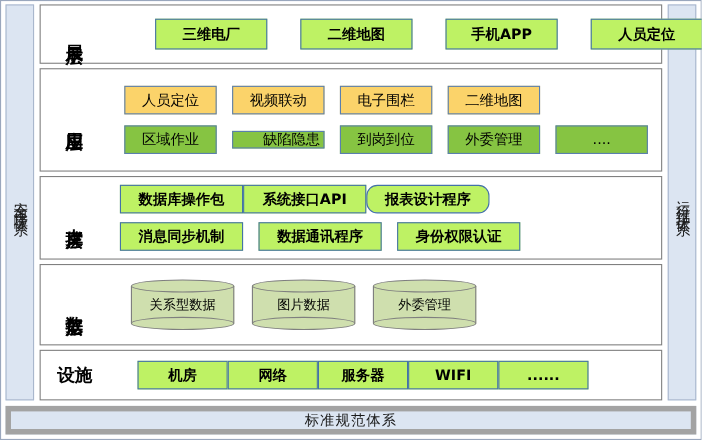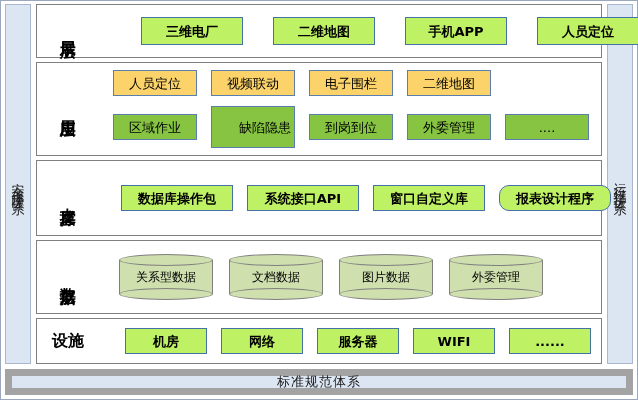--- a/index.html
+++ b/index.html
@@ -64,21 +64,21 @@
   }
 
   
   .bottom-bar {
     position: absolute;
     left: 5px;
     top: 369px;
     width: 628px;
     height: 26px;
     background: #dce5f2;
-    border: 7px solid #a3a3a3;
+    border: 5px solid #a3a3a3;
     box-sizing: border-box;
     display: flex;
     align-items: center;
     justify-content: center;
     font-size: 13px;
     color: #1a1a1a;
     letter-spacing: 1px;
   }
 
   
@@ -238,75 +238,73 @@
         <div class="layer-label vert">应用层</div>
         <div class="layer-body" style="row-gap: 10px;">
           <div class="row" style="padding-left: 14px; column-gap: 14px;">
             <div class="node orange" style="width: 84px; height: 26px; flex: 0 0 84px; font-size: 13px;">人员定位</div>
             <div class="node orange" style="width: 84px; height: 26px; flex: 0 0 84px; font-size: 13px;">视频联动</div>
             <div class="node orange" style="width: 84px; height: 26px; flex: 0 0 84px; font-size: 13px;">电子围栏</div>
             <div class="node orange" style="width: 84px; height: 26px; flex: 0 0 84px; font-size: 13px;">二维地图</div>
           </div>
           <div class="row" style="padding-left: 14px; column-gap: 14px;">
             <div class="node green" style="width: 84px; height: 26px; flex: 0 0 84px; font-size: 13px;">区域作业</div>
-            <div class="node green" style="width: 84px; height: 42px; flex: 0 0 84px; font-size: 13px; padding-left: 24px;">缺陷隐患</div>
+            <div class="node green" style="width: 84px; height: 16px; flex: 0 0 84px; font-size: 13px; padding-left: 24px;">缺陷隐患</div>
             <div class="node green" style="width: 84px; height: 26px; flex: 0 0 84px; font-size: 13px;">到岗到位</div>
             <div class="node green" style="width: 84px; height: 26px; flex: 0 0 84px; font-size: 13px;">外委管理</div>
             <div class="node green" style="width: 84px; height: 26px; flex: 0 0 84px; font-size: 13px;">....</div>
           </div>
         </div>
       </div>
       <div class="layer" style="left: 36px; top: 160px; width: 566px; height: 76px;">
         <div class="layer-label vert">支撑层</div>
         <div class="layer-body" style="row-gap: 8px;">
-          <div class="row" style="padding-left: 10px; column-gap: 14px; justify-content: flex-end;">
+          <div class="row" style="padding-left: 10px; ">
             <div class="node blue" style="width: 112px; height: 26px; flex: 0 0 112px; font-size: 13px;">数据库操作包</div>
             <div class="node blue" style="width: 112px; height: 26px; flex: 0 0 112px; font-size: 13px;">系统接口API</div>
-            <div class="node blue" style="width: 112px; height: 26px; flex: 0 0 112px; font-size: 13px;">窗口自定义库</div>
             <div class="node blue" style="width: 112px; height: 26px; flex: 0 0 112px; font-size: 13px; border-radius: 10px;">报表设计程序</div>
+          </div>
+          <div class="row" style="padding-left: 10px; column-gap: 14px;">
+            <div class="node blue" style="width: 112px; height: 26px; flex: 0 0 112px; font-size: 13px;">消息同步机制</div>
+            <div class="node blue" style="width: 112px; height: 26px; flex: 0 0 112px; font-size: 13px;">数据通讯程序</div>
+            <div class="node blue" style="width: 112px; height: 26px; flex: 0 0 112px; font-size: 13px;">身份权限认证</div>
           </div>
         </div>
       </div>
       <div class="layer" style="left: 36px; top: 240px; width: 566px; height: 74px;">
         <div class="layer-label vert">数据层</div>
         <div class="layer-body">
           <div class="row" style="padding-left: 20px; column-gap: 16px;">
             <div class="cyl" style="width: 94px; height: 46px; flex: 0 0 94px;">
               <div class="cyl-body"></div>
               <div class="cyl-bottom"></div>
               <div class="cyl-top"></div>
               <div class="cyl-label">关系型数据</div>
             </div>
             <div class="cyl" style="width: 94px; height: 46px; flex: 0 0 94px;">
               <div class="cyl-body"></div>
               <div class="cyl-bottom"></div>
               <div class="cyl-top"></div>
-              <div class="cyl-label">文档数据</div>
-            </div>
-            <div class="cyl" style="width: 94px; height: 46px; flex: 0 0 94px;">
-              <div class="cyl-body"></div>
-              <div class="cyl-bottom"></div>
-              <div class="cyl-top"></div>
               <div class="cyl-label">图片数据</div>
             </div>
             <div class="cyl" style="width: 94px; height: 46px; flex: 0 0 94px;">
               <div class="cyl-body"></div>
               <div class="cyl-bottom"></div>
               <div class="cyl-top"></div>
               <div class="cyl-label">外委管理</div>
             </div>
           </div>
         </div>
       </div>
       <div class="layer" style="left: 36px; top: 318px; width: 566px; height: 46px;">
         <div class="layer-label stack">
           <div>设施</div>
         </div>
         <div class="layer-body">
-          <div class="row" style="padding-left: 26px; column-gap: 14px;">
+          <div class="row" style="padding-left: 26px; ">
             <div class="node blue" style="width: 82px; height: 26px; flex: 0 0 82px; font-size: 13px;">机房</div>
             <div class="node blue" style="width: 82px; height: 26px; flex: 0 0 82px; font-size: 13px;">网络</div>
             <div class="node blue" style="width: 82px; height: 26px; flex: 0 0 82px; font-size: 13px;">服务器</div>
             <div class="node blue" style="width: 82px; height: 26px; flex: 0 0 82px; font-size: 13px;">WIFI</div>
             <div class="node blue" style="width: 82px; height: 26px; flex: 0 0 82px; font-size: 13px;">......</div>
           </div>
         </div>
       </div>
     </div>
 

